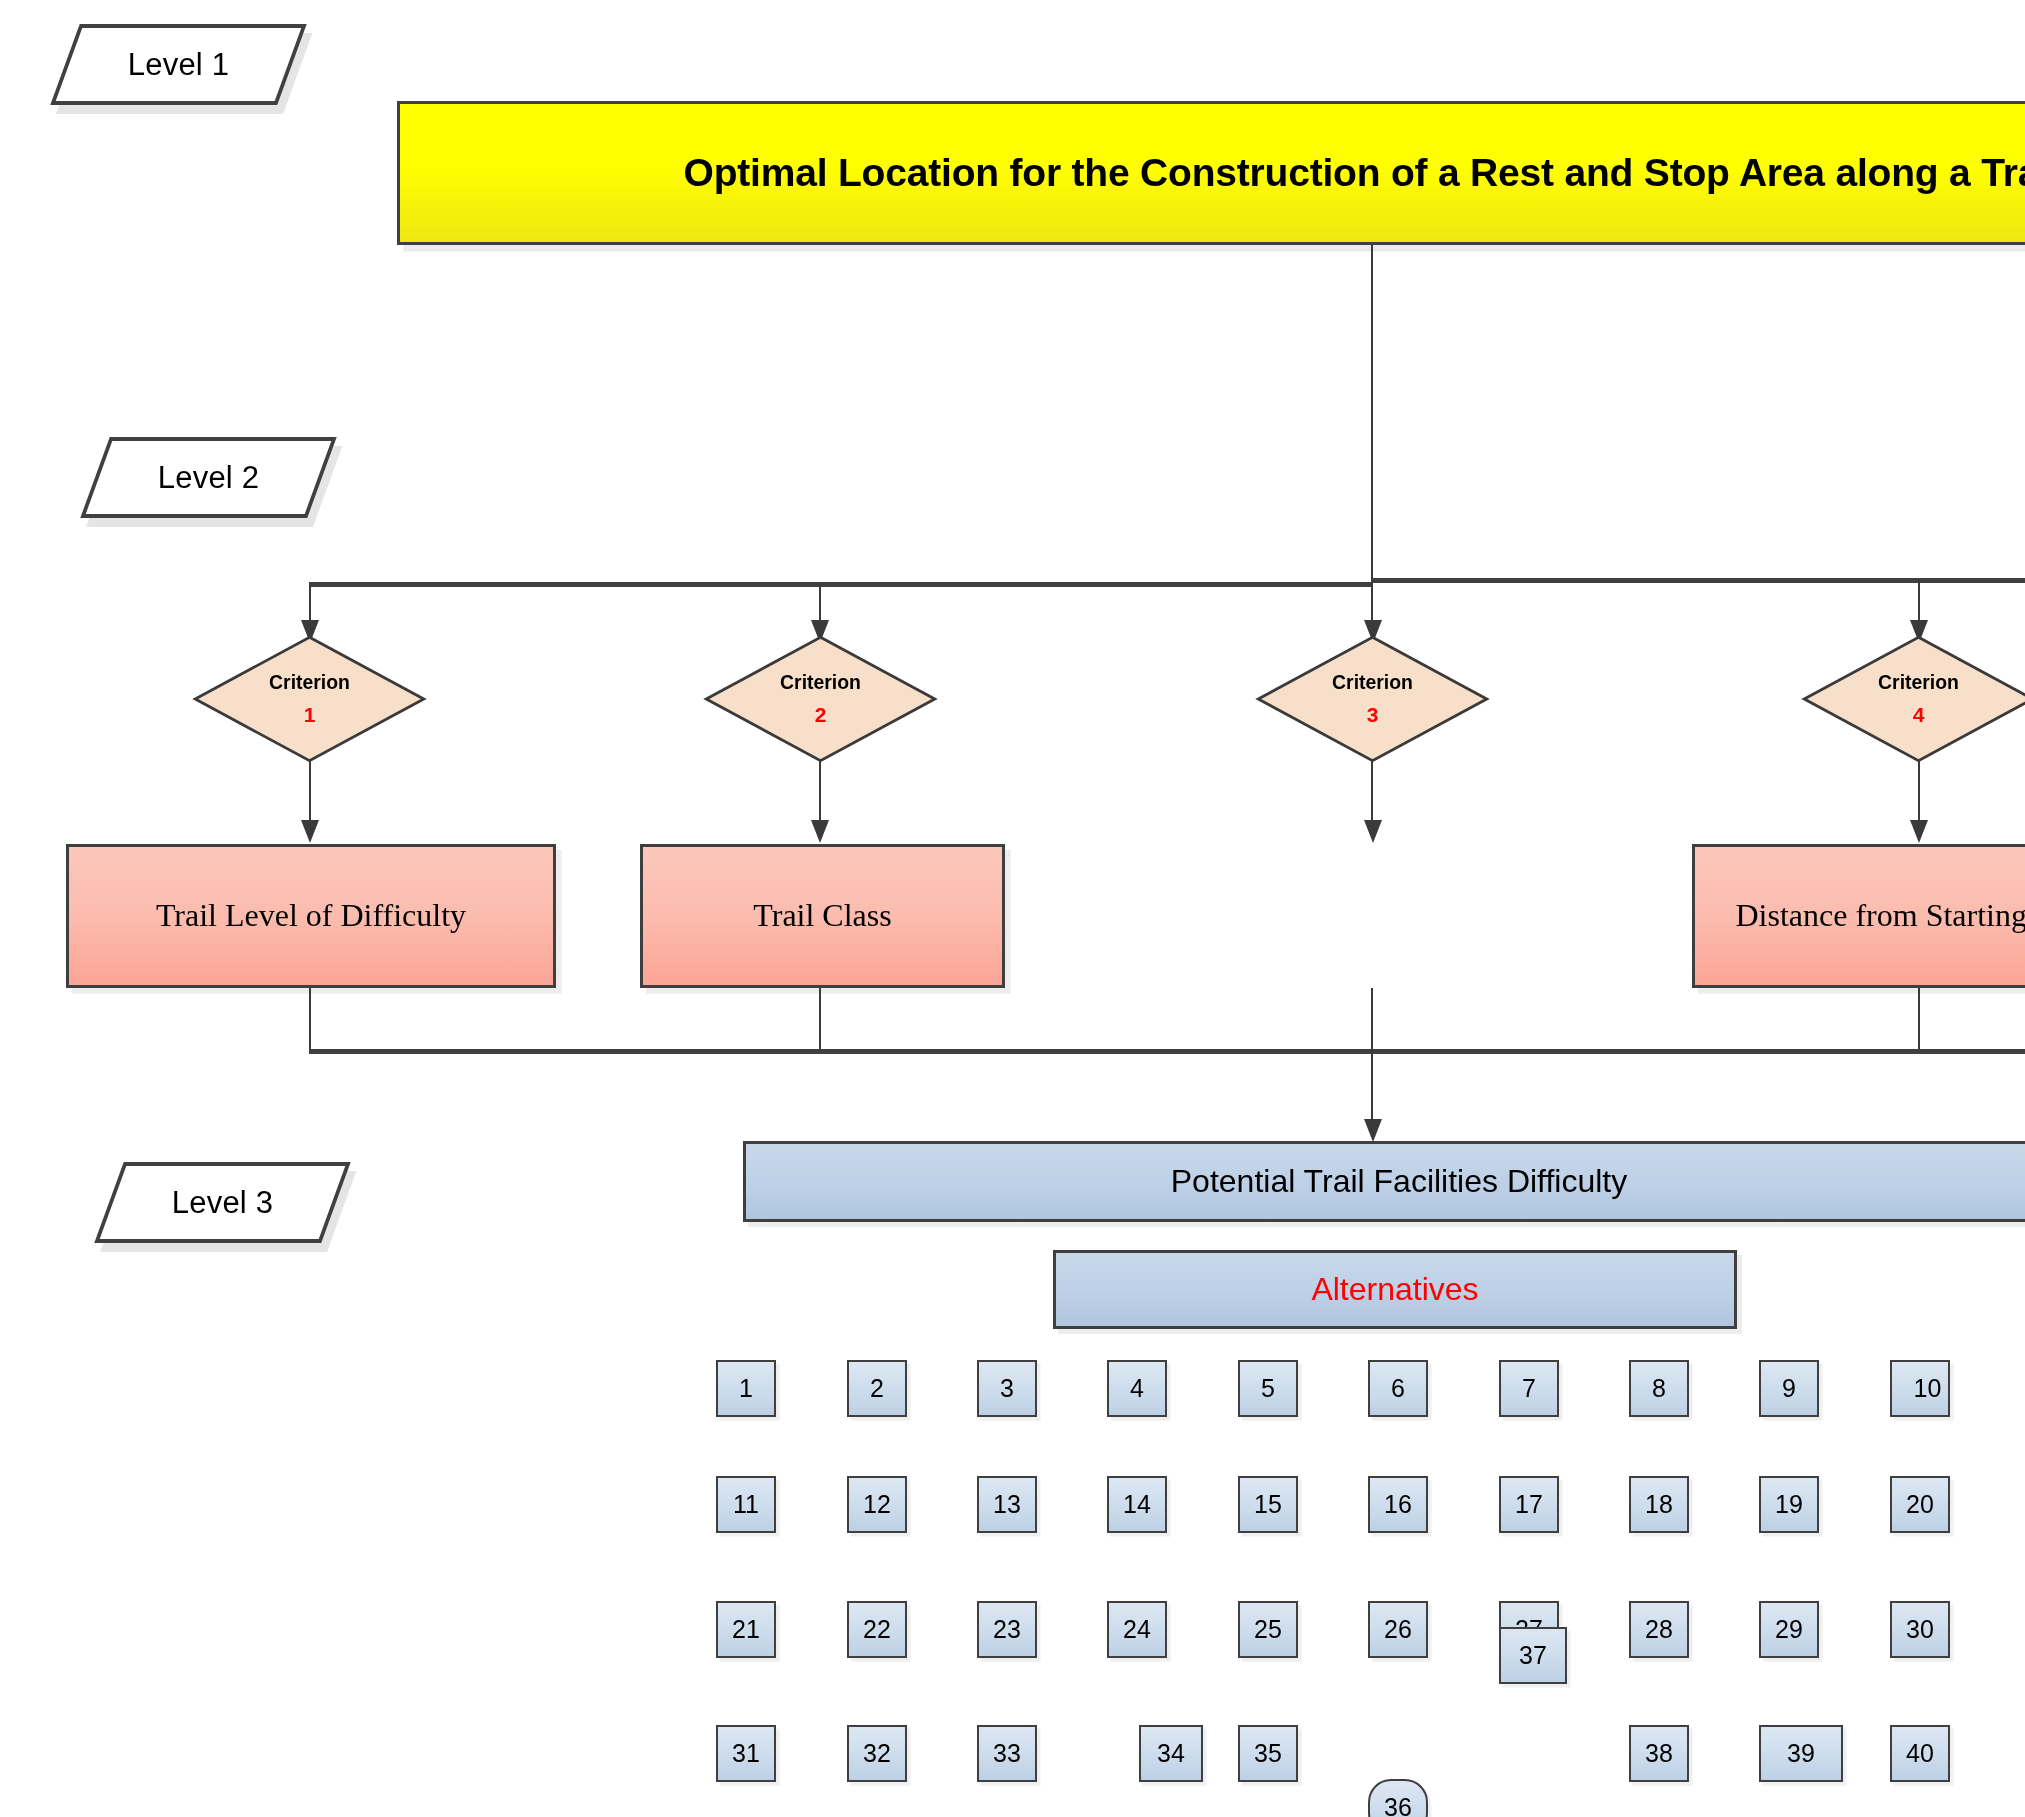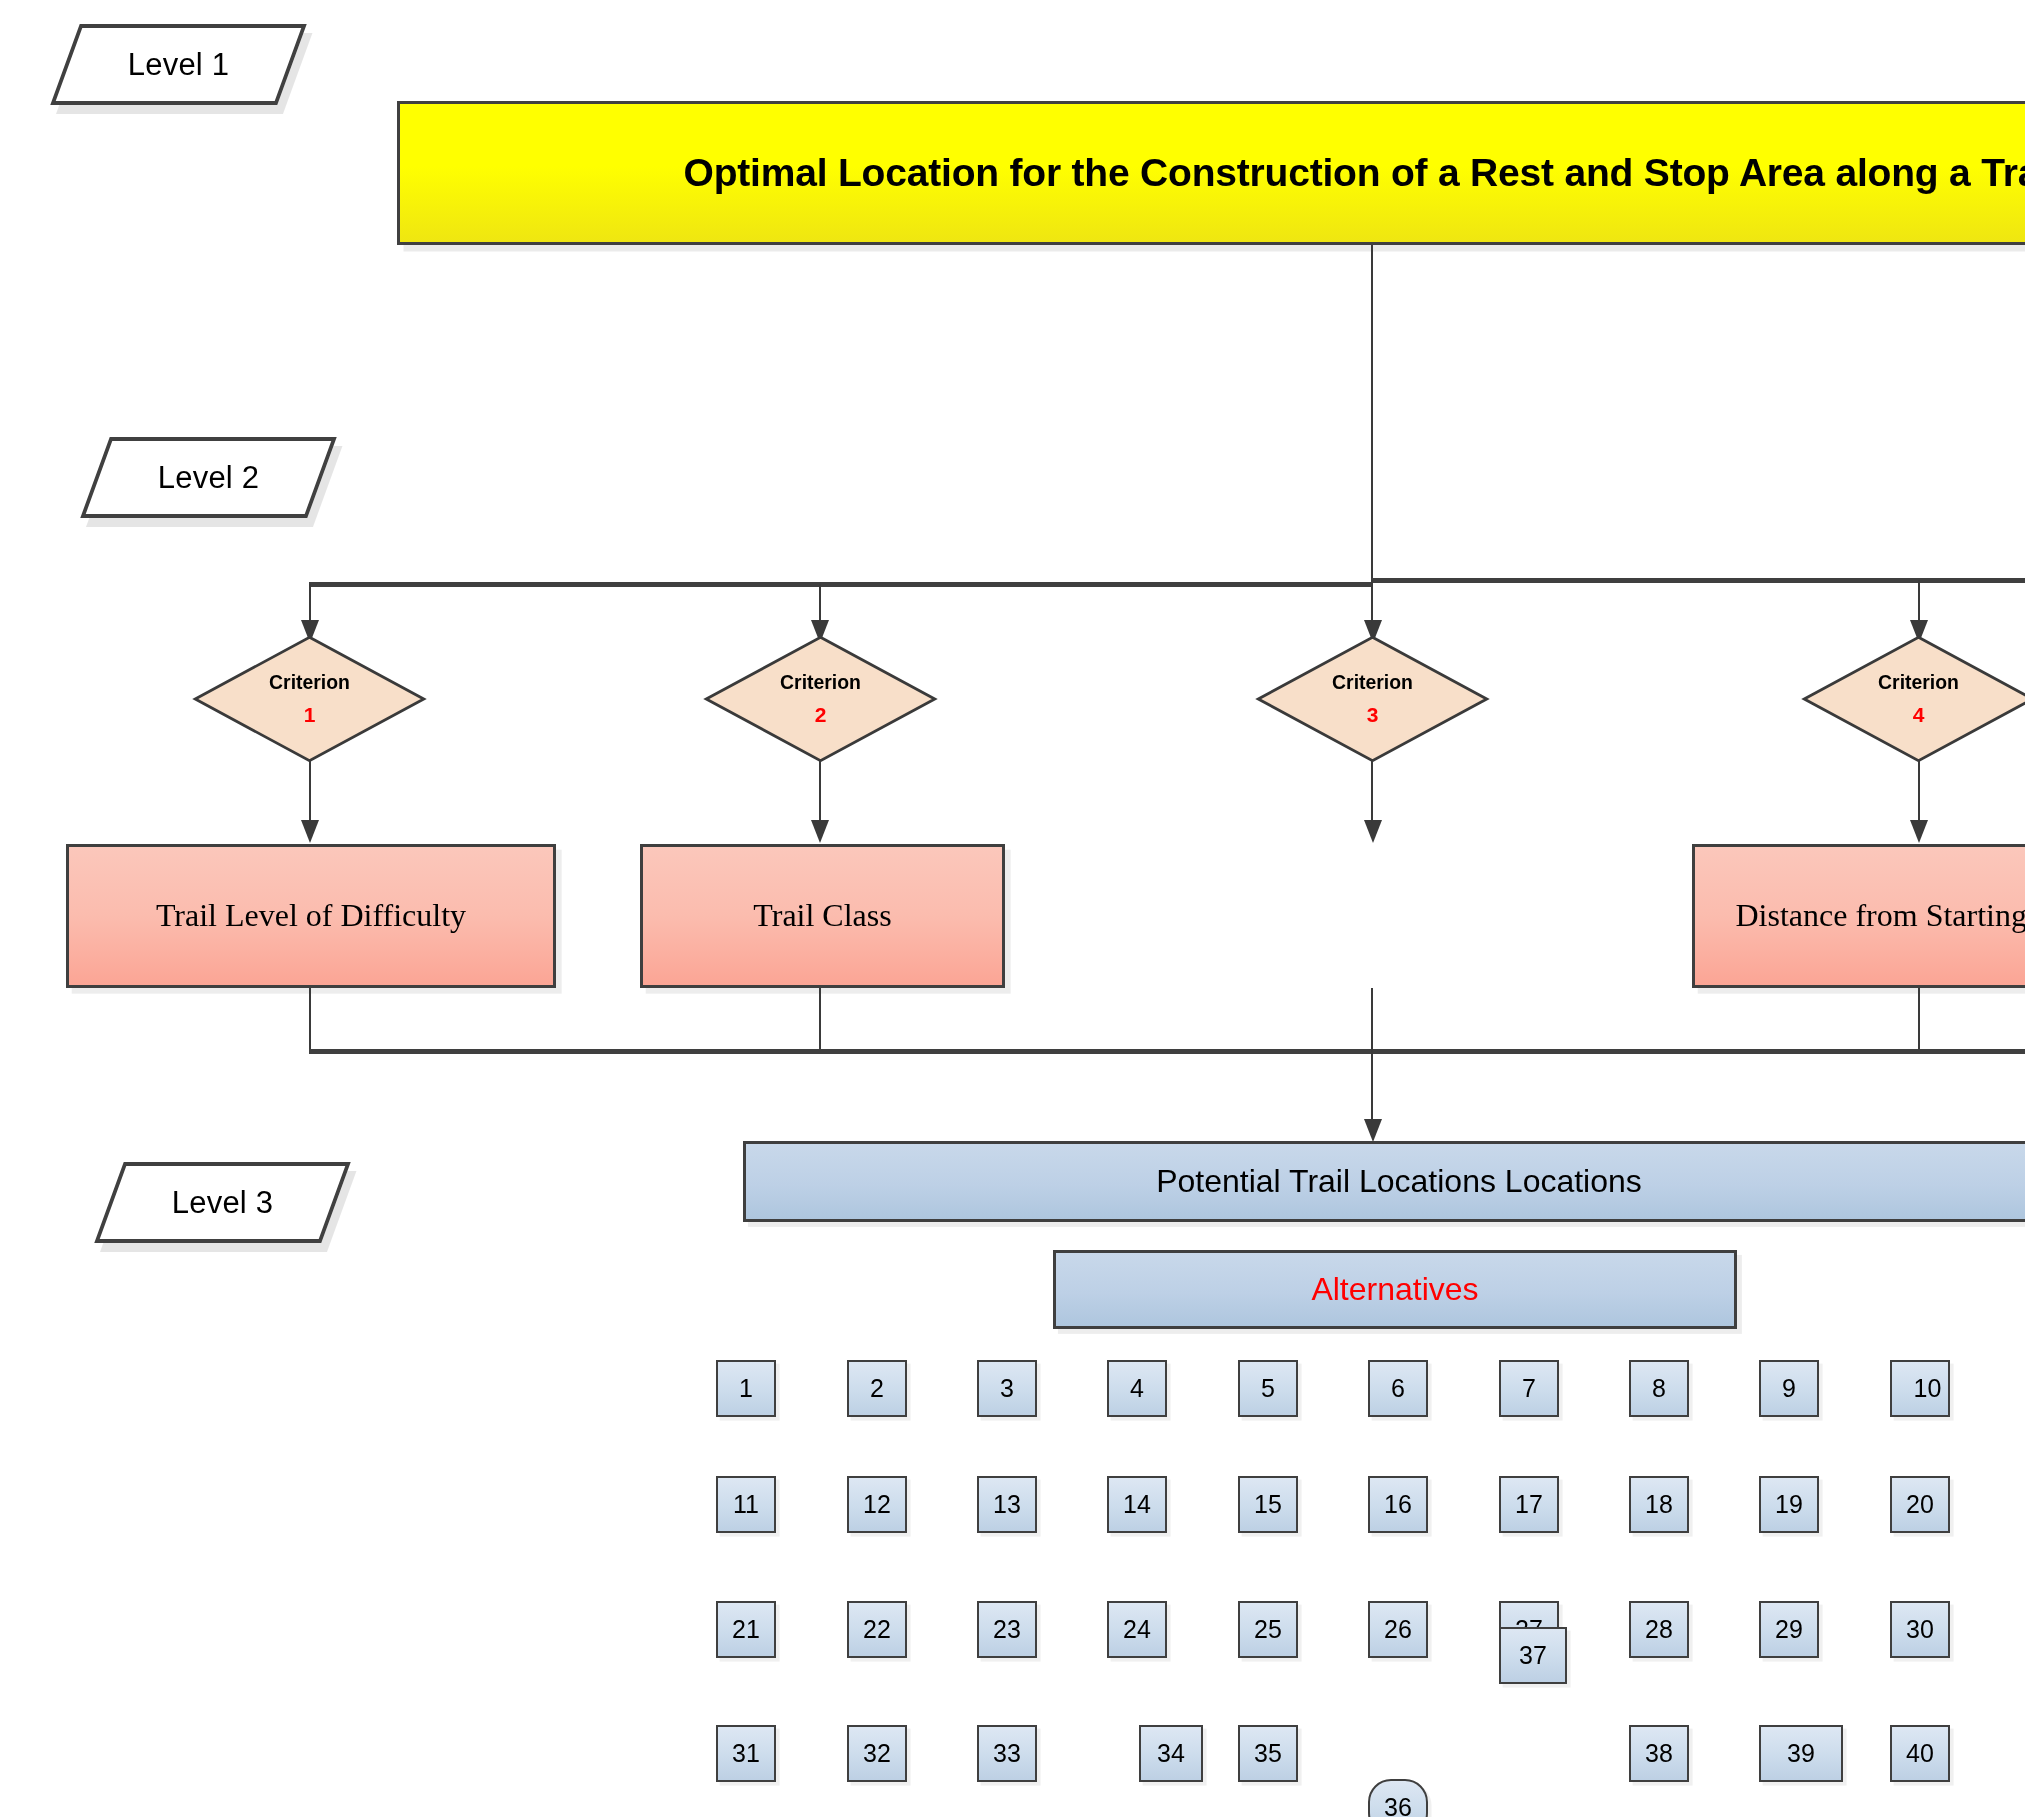--- a/index.html
+++ b/index.html
@@ -272,21 +272,21 @@
   <div class="conn-v" style="left:819px; top:988px; height:61px;"></div>
   <div class="conn-v" style="left:1371px; top:988px; height:61px;"></div>
   <div class="conn-v" style="left:1918px; top:988px; height:61px;"></div>
 
   <div class="conn-h" style="left:309px; top:1049px; width:2171px;"></div>
 
   <div class="conn-v" style="left:1371px; top:1049px; height:73px;"></div>
   <div class="arrow-down" style="left:1364px; top:1119px;"></div>
 
   <div class="blue-box" style="left:743px; top:1141px; width:1312px; height:81px;">
-    <span>Potential Trail Locations Locations</span>
+    <span>Potential Trail Facilities Difficulty</span>
   </div>
 
   <div class="blue-box alt-label" style="left:1053px; top:1250px; width:684px; height:79px;">
     <span>Alternatives</span>
   </div>
 
   <div class="alt-tile" style="left:716px; top:1360px; width:60px; height:57px;">
     <span>1</span>
     </div>
   <div class="alt-tile" style="left:847px; top:1360px; width:60px; height:57px;">

